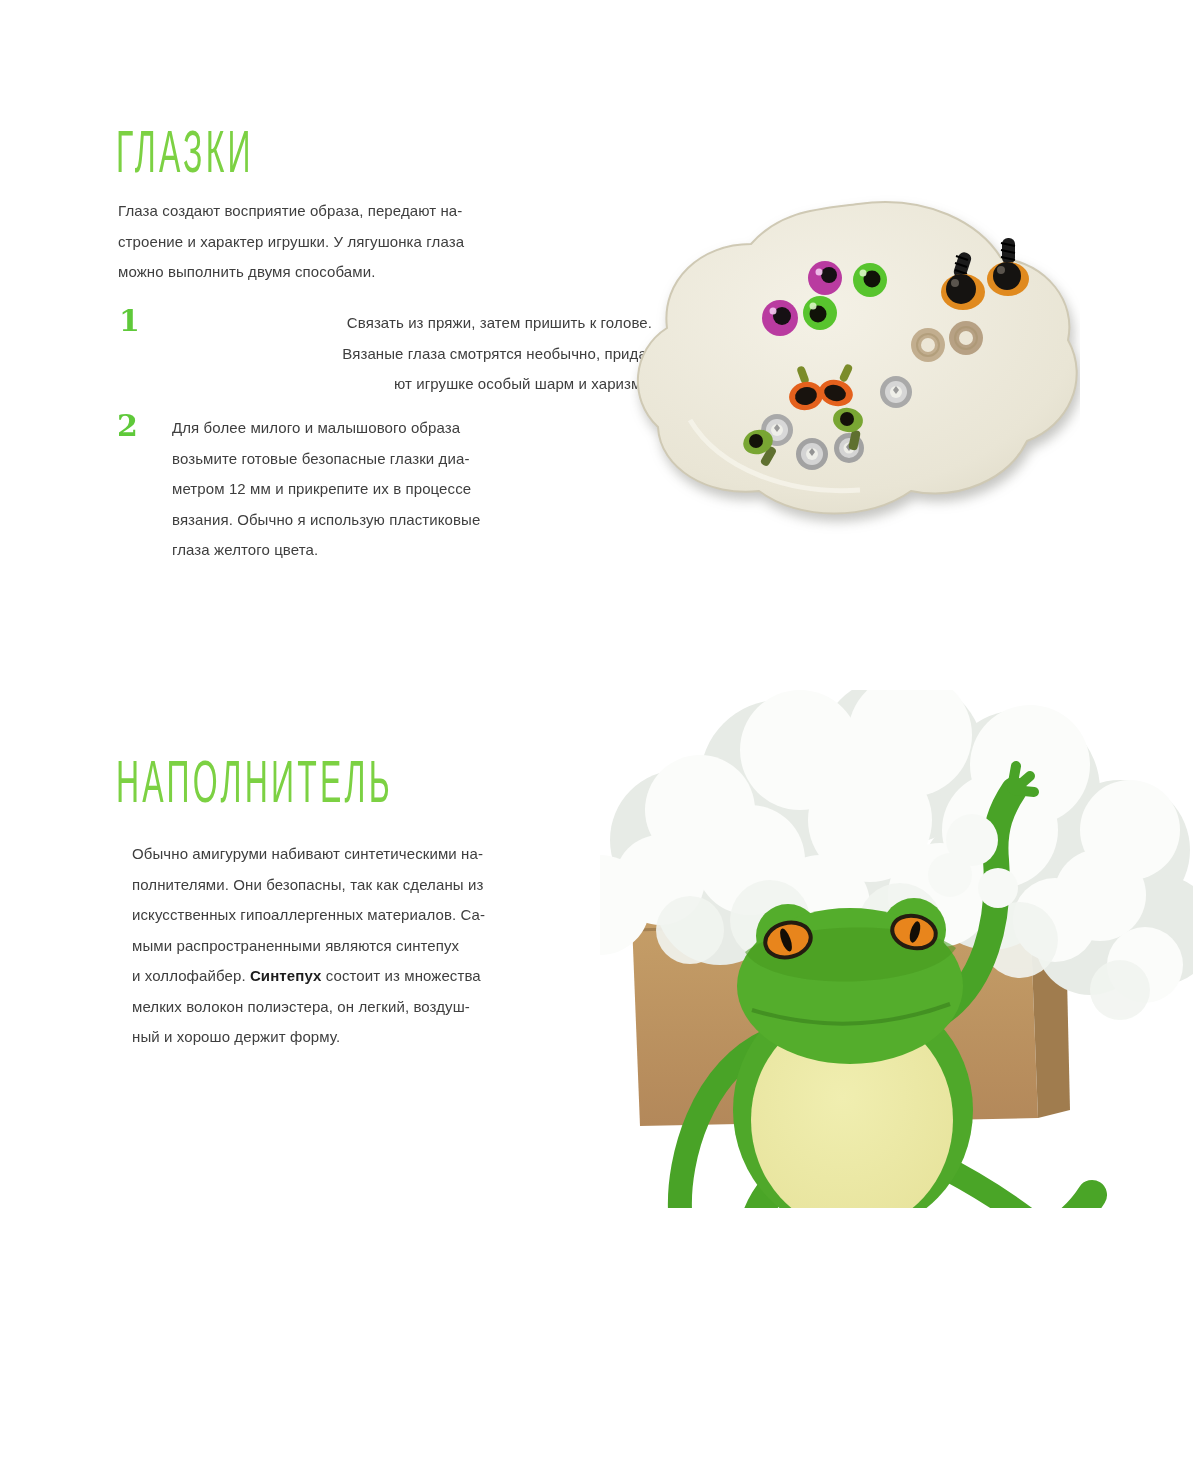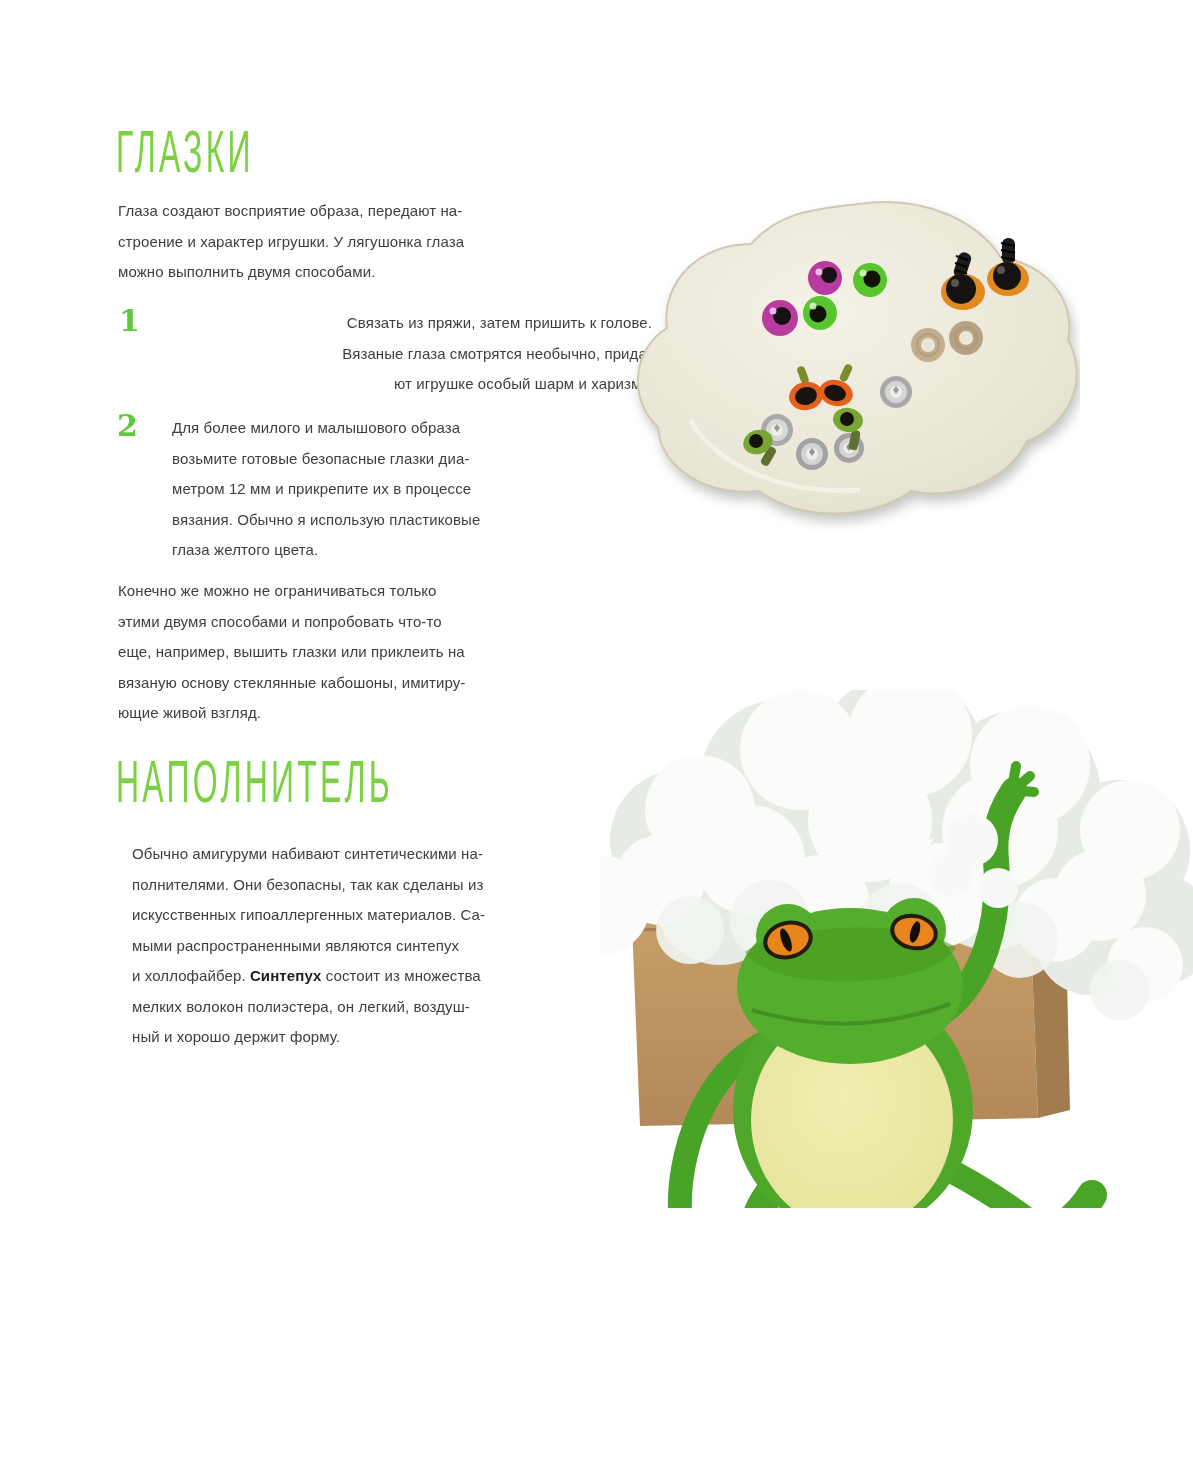--- a/index.html
+++ b/index.html
@@ -53,25 +53,20 @@
 
   <div>
     <span class="step-num" style="left:117px;top:411px;">2</span>
     <p class="body-text" style="left:172px;top:413px;width:480px;">Для более милого и малышового образа
 возьмите готовые безопасные глазки диа-
 метром 12 мм и прикрепите их в процессе
 вязания. Обычно я использую пластиковые
 глаза желтого цвета.</p>
   </div>
 
-  <p class="body-text" style="left:118px;top:576px;width:545px;">Конечно же можно не ограничиваться только
-этими двумя способами и попробовать что-то
-еще, например, вышить глазки или приклеить на
-вязаную основу стеклянные кабошоны, имитиру-
-ющие живой взгляд.</p>
 
   <h1 class="script-heading" style="left:116px;top:748px;">НАПОЛНИТЕЛЬ</h1>
 
   <p class="body-text" style="left:132px;top:839px;width:545px;"><span>Обычно амигуруми набивают синтетическими на-
 полнителями. Они безопасны, так как сделаны из
 искусственных гипоаллергенных материалов. Са-
 мыми распространенными являются синтепух
 и холлофайбер. </span><strong>Синтепух</strong><span> состоит из множества
 мелких волокон полиэстера, он легкий, воздуш-
 ный и хорошо держит форму.</span></p>

